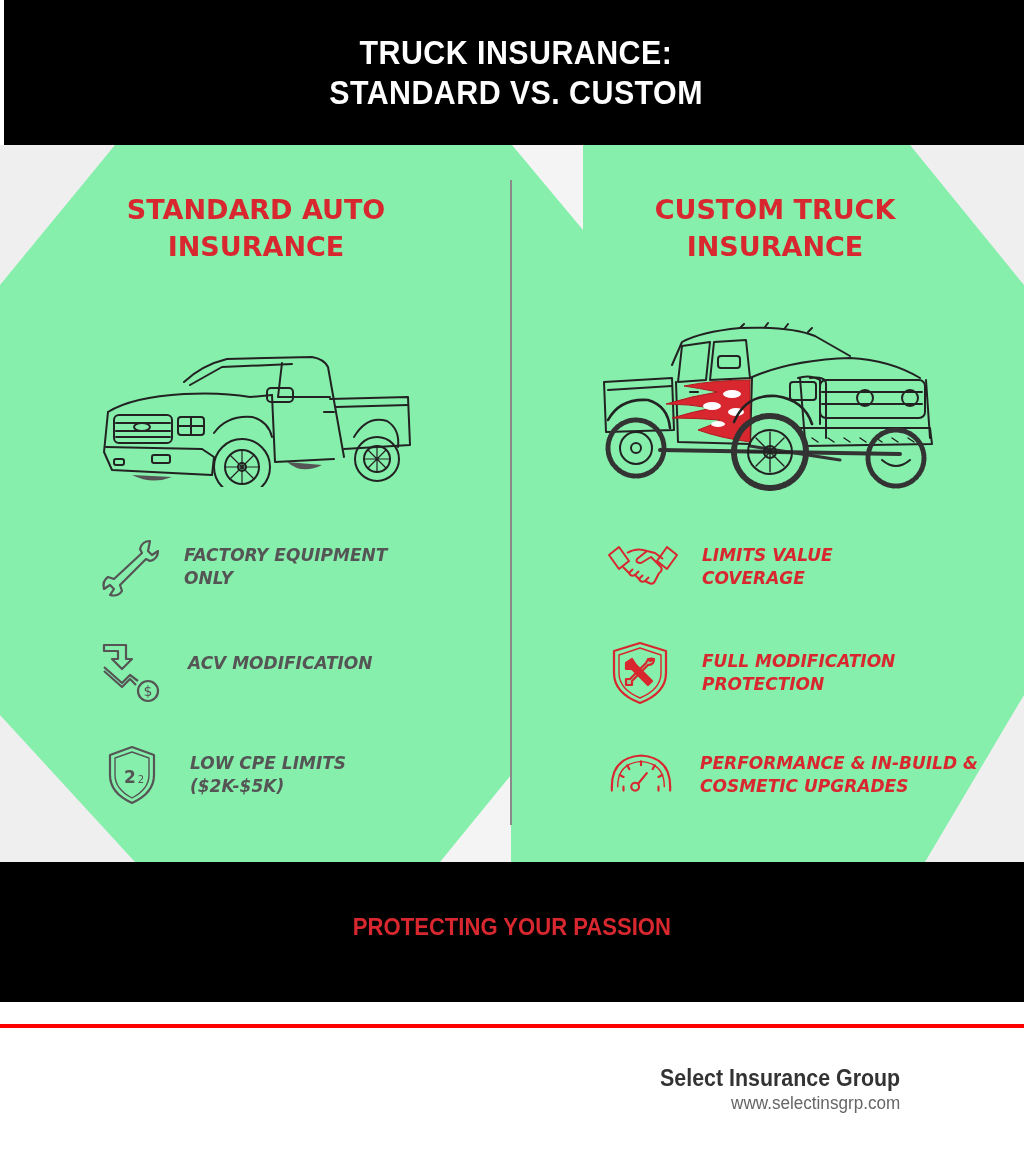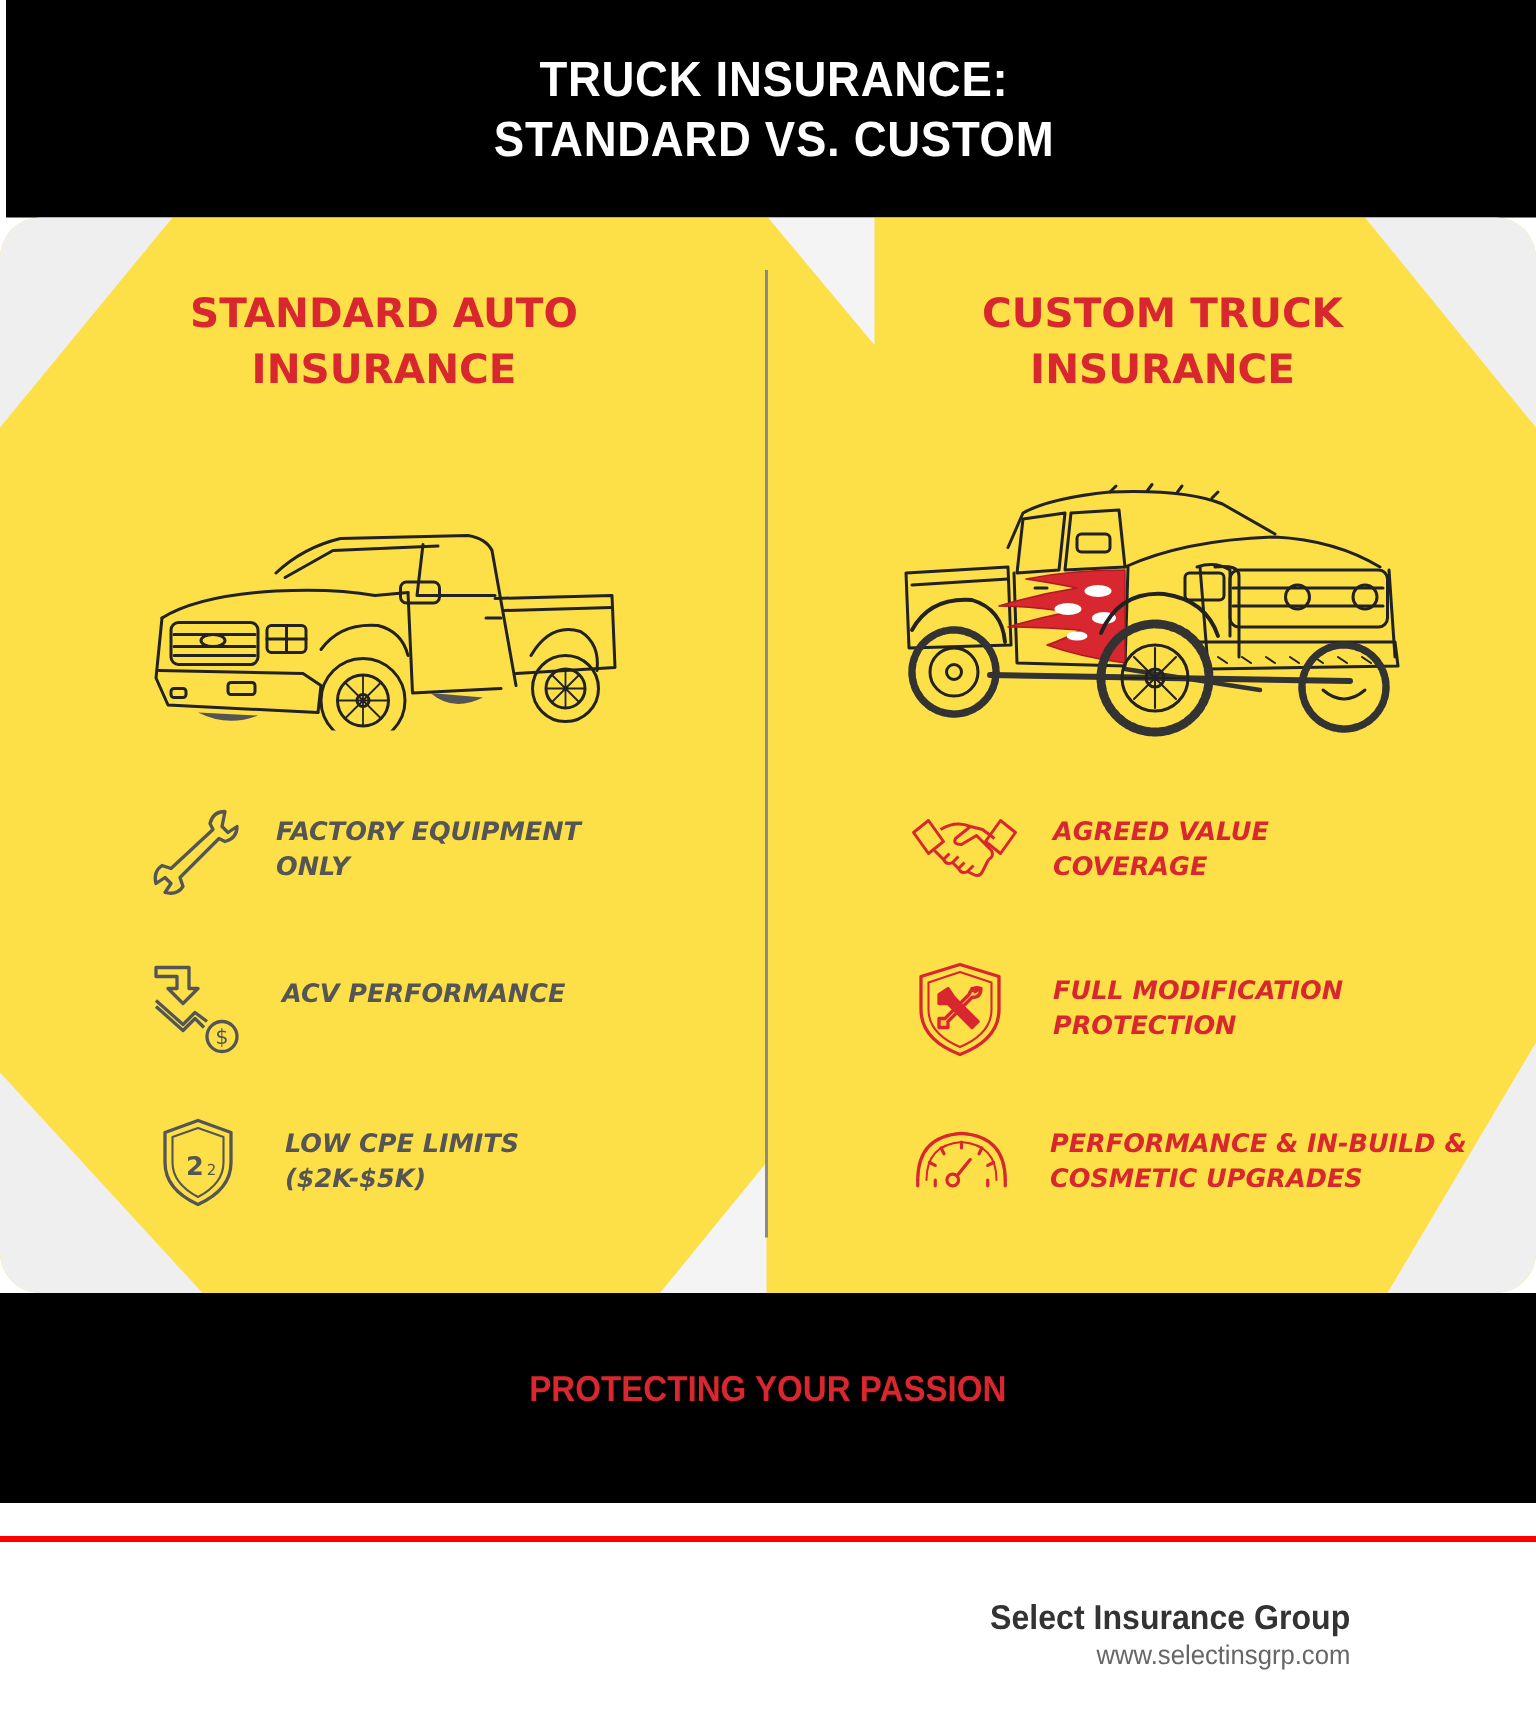--- a/index.html
+++ b/index.html
@@ -11,21 +11,21 @@
     background: #000000; display: flex; flex-direction: column;
     align-items: center; justify-content: center;
   }
   .header .line {
     color: #ffffff; font-family: "Liberation Sans", sans-serif; font-weight: 700;
     font-size: 33px; letter-spacing: 0.5px; line-height: 40px; transform: scaleX(0.92);
   }
 
   .content {
     position: absolute; left: 0; top: 145px; width: 1024px; height: 717px;
-    background: #fde047; overflow: hidden; border-radius: 27px;
+    background: #86efac; overflow: hidden;
   }
   .bg-shape { position: absolute; }
 
   .divider {
     position: absolute; left: 510px; top: 35px; width: 2px; height: 645px;
     background: #8a8a8a;
   }
 
   .panel-title {
     position: absolute; color: #d8272e; font-family: "DejaVu Sans", sans-serif;
@@ -145,21 +145,21 @@
 
   <div class="feature std" style="left:100px; top:496px;">
     <svg class="icon" viewBox="0 0 64 64" fill="none" stroke="#555" stroke-width="2.2" stroke-linejoin="round">
       <path d="M4 4 L26 4 L26 18 L32 18 L22 28 L12 18 L18 18 L18 10 L4 10 Z"></path>
       <path d="M4 26 L22 42 L30 34 L38 40"></path>
       <path d="M4 30 L22 46 L30 38 L36 44"></path>
       <circle cx="48" cy="50" r="10"></circle>
       <text x="48" y="55" font-size="14" text-anchor="middle" fill="#555" stroke="none" font-family="DejaVu Sans, sans-serif">$</text>
     </svg>
     <div class="label" style="margin-left:24px; margin-top:-20px;">
-      <div>ACV PERFORMANCE</div>
+      <div>ACV MODIFICATION</div>
     </div>
   </div>
 
   <div class="feature std" style="left:100px; top:598px;">
     <svg class="icon" viewBox="0 0 64 64" fill="none" stroke="#555" stroke-width="2.2" stroke-linejoin="round">
       <path d="M32 4 L54 12 L54 32 Q54 50 32 60 Q10 50 10 32 L10 12 Z"></path>
       <path d="M32 9 L49 15 L49 32 Q49 46 32 55 Q15 46 15 32 L15 15 Z" stroke-width="1.4"></path>
       <text x="30" y="40" font-size="17" text-anchor="middle" fill="#555" stroke="none" font-family="DejaVu Sans, sans-serif" font-weight="700">2</text>
       <text x="41" y="40" font-size="10" text-anchor="middle" fill="#555" stroke="none" font-family="DejaVu Sans, sans-serif">2</text>
     </svg>
@@ -234,21 +234,21 @@
   <div class="feature cst" style="left:606px; top:390px;">
     <svg class="icon" viewBox="0 0 72 64" style="width:74px;" fill="none" stroke="#d8272e" stroke-width="2" stroke-linejoin="round">
       <path d="M2 20 L12 12 L22 26 L12 34 Z"></path>
       <path d="M70 20 L60 12 L50 26 L60 34 Z"></path>
       <path d="M20 18 Q30 12 40 16 L48 18 L56 24"></path>
       <path d="M40 16 L30 24 Q28 28 34 28 L44 22 L54 32 Q56 36 52 38"></path>
       <path d="M16 32 L22 38 Q24 42 28 40 L32 44 Q34 48 38 46 L42 48 Q46 50 48 46 L52 38"></path>
       <path d="M22 38 L26 34 M28 40 L32 36 M32 44 L36 40 M38 46 L42 42"></path>
     </svg>
     <div class="label" style="margin-left:22px;">
-      <div>AGREED VALUE</div>
+      <div>LIMITS VALUE</div>
       <div>COVERAGE</div>
     </div>
   </div>
 
   <div class="feature cst" style="left:606px; top:598px;">
     <svg class="icon" viewBox="0 0 72 64" style="width:70px;" fill="none" stroke="#d8272e" stroke-width="2.2" stroke-linecap="round">
       <path d="M6 44 Q6 14 36 12 Q66 14 66 44"></path>
       <path d="M12 44 Q12 20 36 18 Q60 20 60 44" stroke-width="1.4"></path>
       <path d="M6 44 L6 48 M66 44 L66 48"></path>
       <path d="M36 18 L36 22 M22 22 L24 26 M50 22 L48 26 M14 32 L18 34 M58 32 L54 34"></path>

